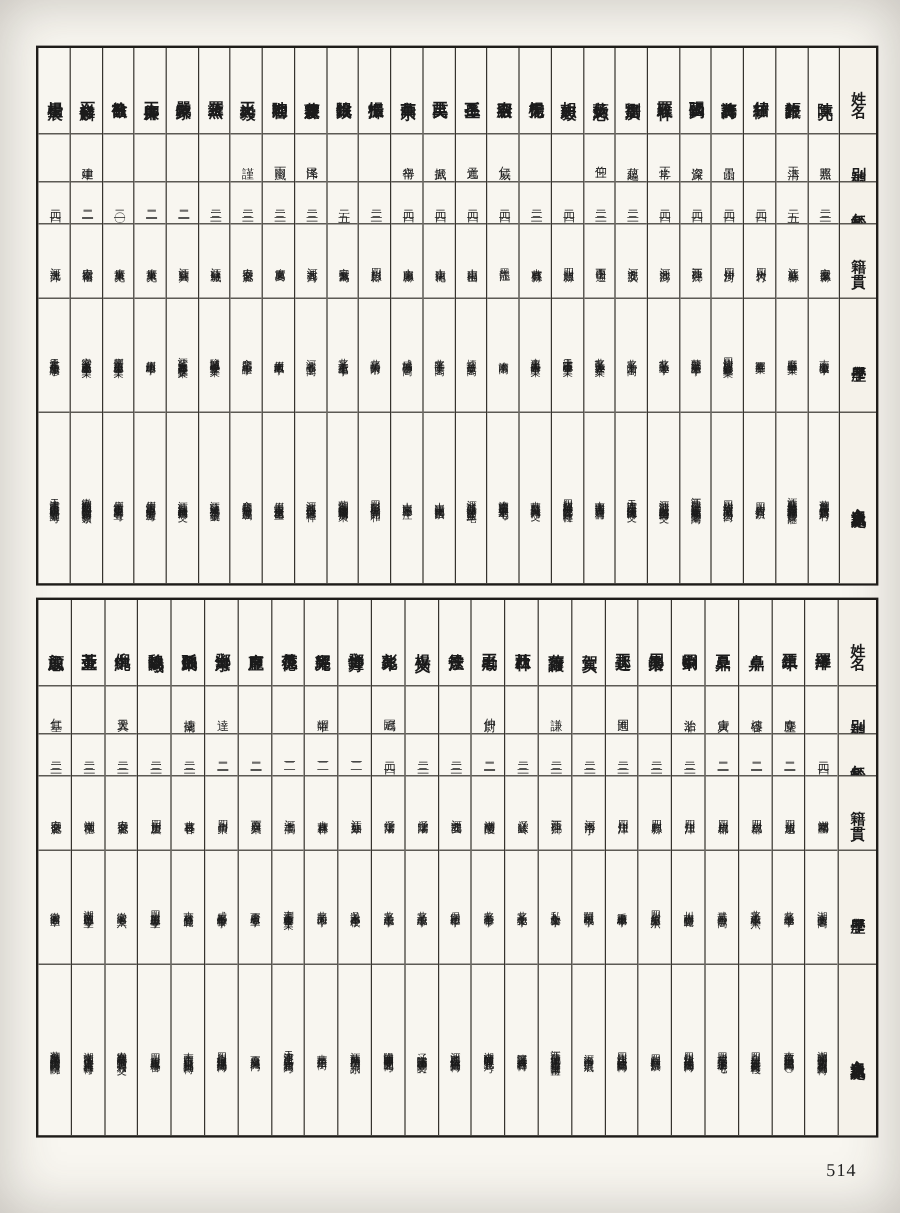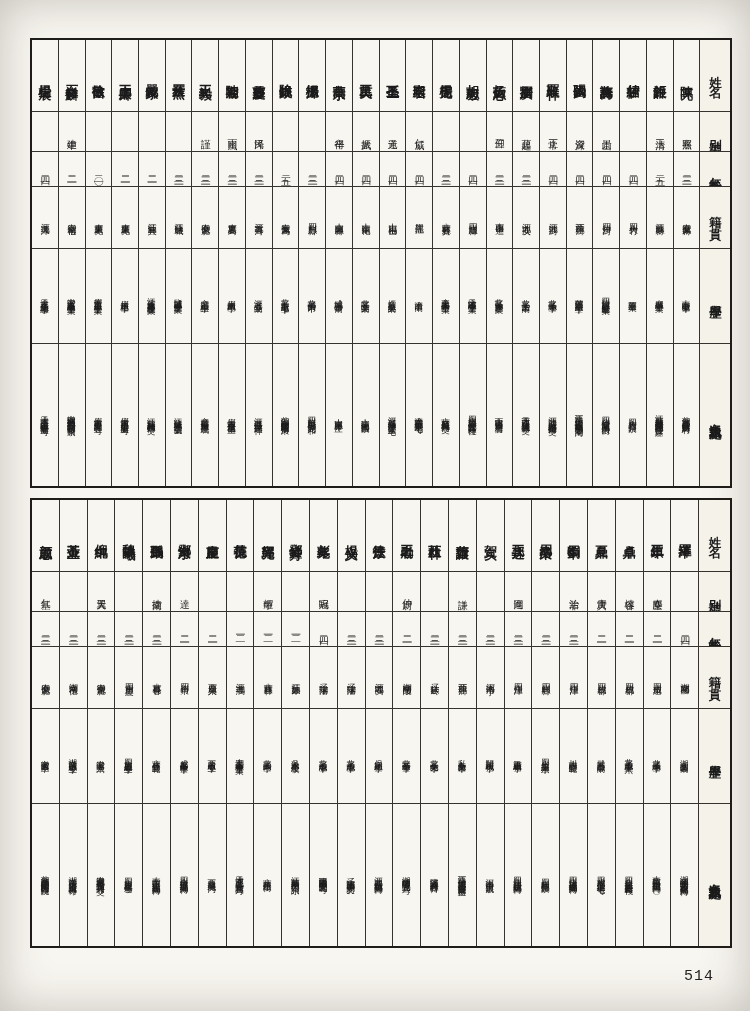--- a/index.html
+++ b/index.html
@@ -42,21 +42,21 @@
   .c-edu{height:95px;font-size:8.5px;}
   .c-addr{height:142px;font-size:8.5px;}
   .hcell span{font-weight:bold;font-size:12.5px;}
   .hv-name{letter-spacing:10px;}
   .hv-alias{letter-spacing:3px;}
   .hv-age{letter-spacing:2px;}
   .hv-native{letter-spacing:12px;}
   .page-num{
     position:absolute;right:36px;top:968px;
     font-size:15px;letter-spacing:1px;color:#222;
-    font-family:Liberation Mono, monospace;
+    font-family:Liberation Serif, serif;
   }
 </style>
 </head>
 <body>
 
 <div class="page">
   <div id="table0" class="table-wrap">
       <div class="col col-h">
         <div class="cell hcell c-name">
           <span class="vt hv-name">姓名</span>

